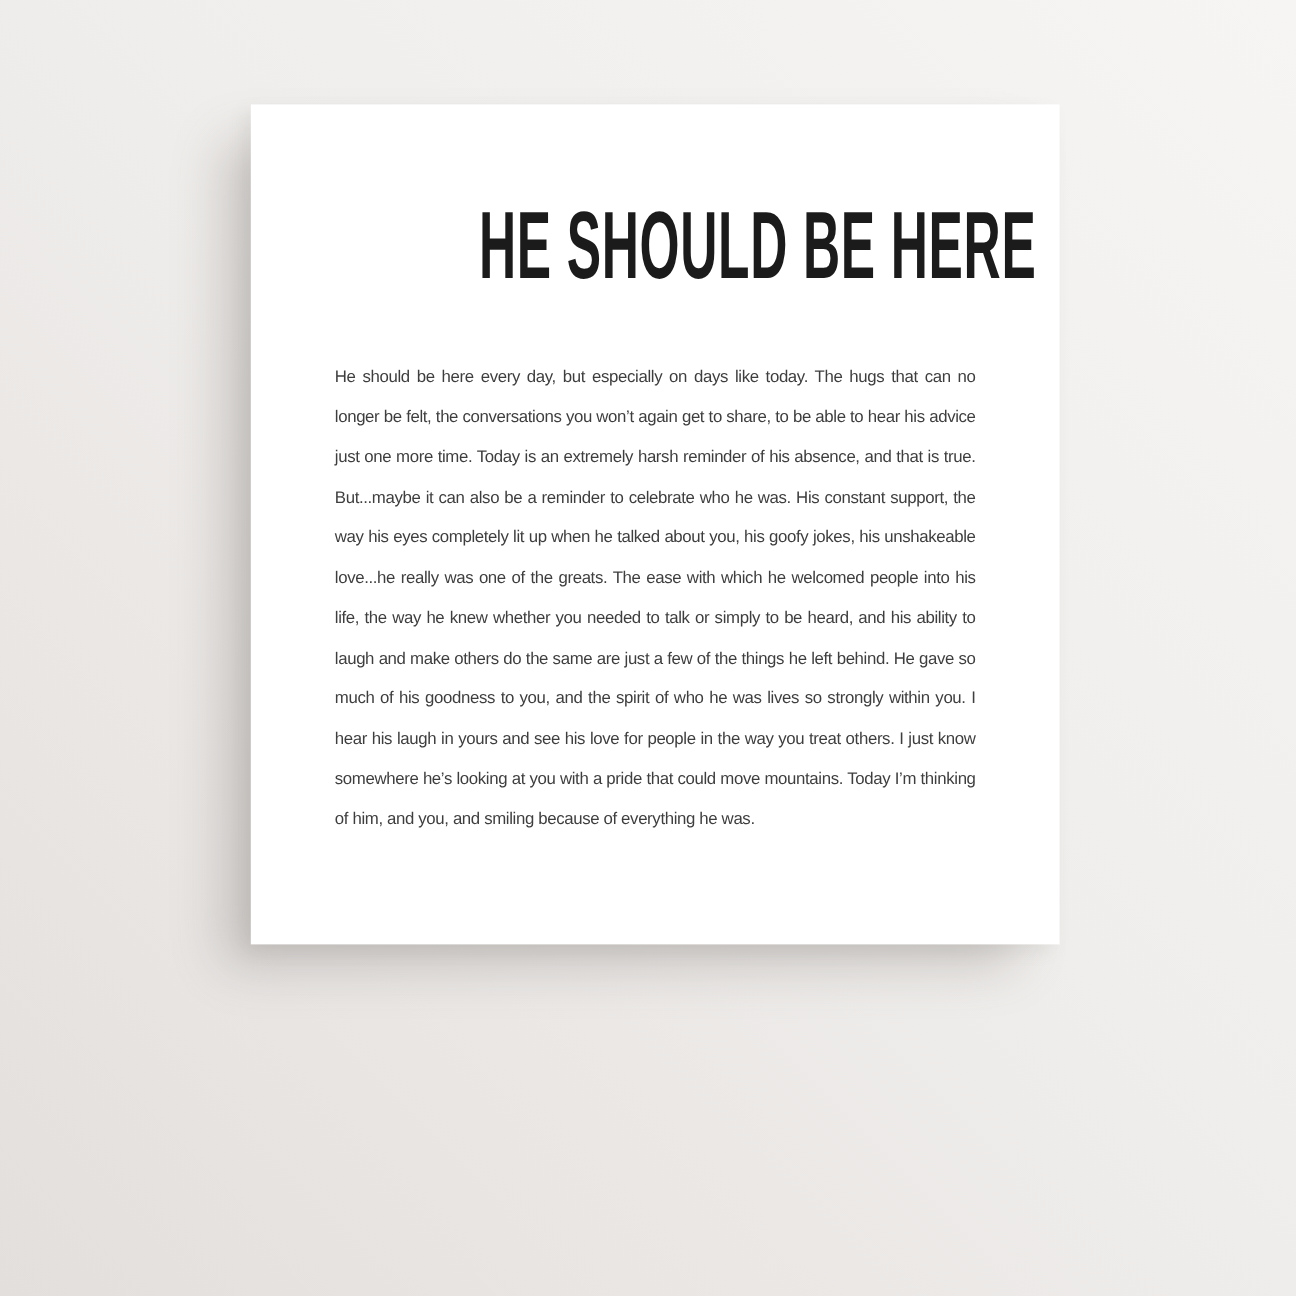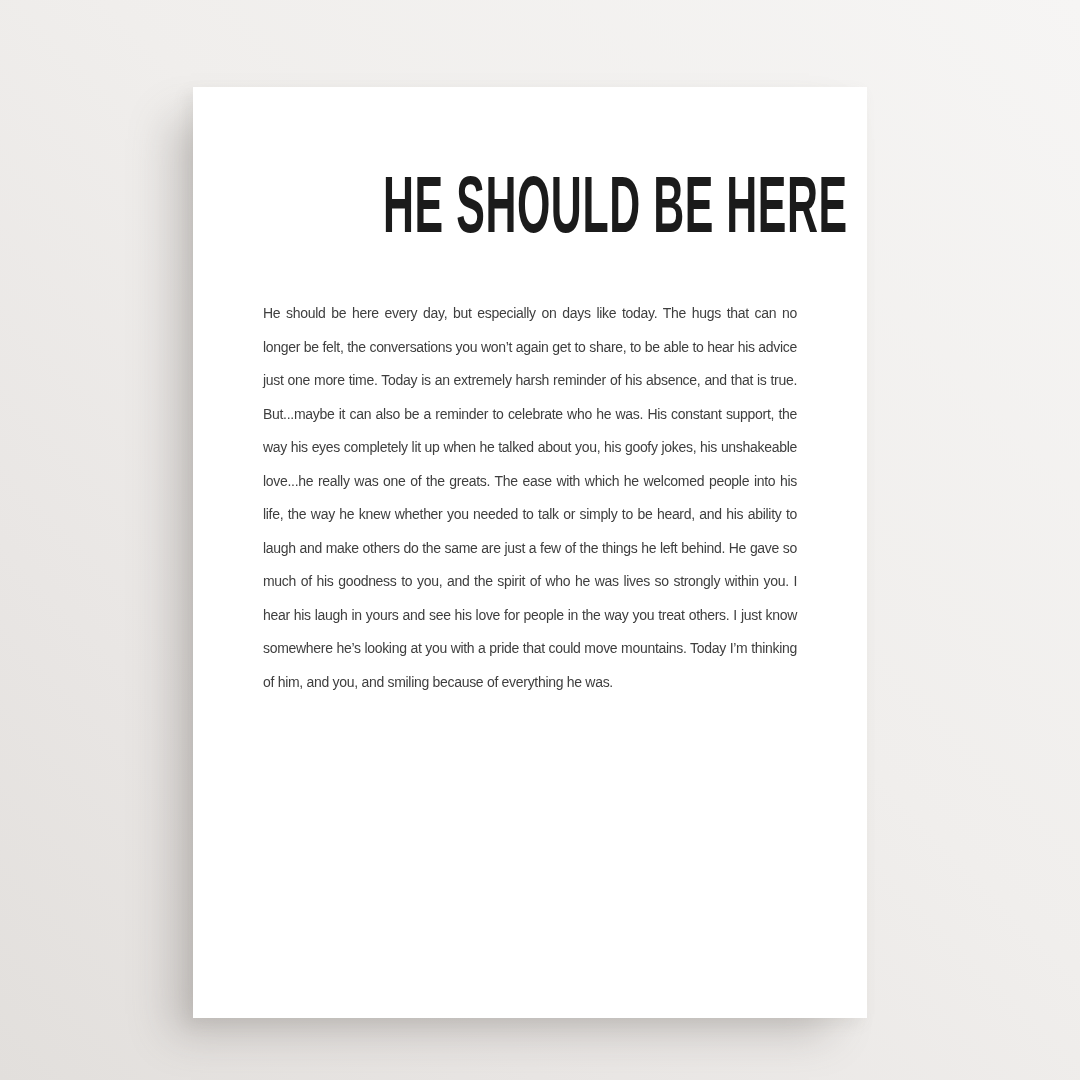--- a/index.html
+++ b/index.html
@@ -13,24 +13,24 @@
     font-family: "Liberation Sans", sans-serif;
     background: linear-gradient(to bottom left, #f6f5f4 0%, #f0eeec 45%, #e9e6e4 75%, #e2dfdc 100%);
     position: relative;
   }
   .backdrop {
     position: absolute;
     inset: 0;
   }
   .card {
     position: absolute;
-    left: 193px;
+    left: 209px;
     top: 87px;
     width: 674px;
-    height: 931px;
+    height: 700px;
     background: #ffffff;
     box-shadow:
       -30px 24px 40px -8px rgba(100, 95, 90, 0.28),
       -6px 6px 14px rgba(110, 105, 100, 0.10);
   }
   .poster-title {
     margin: 86px 0 0 0;
     text-align: center;
     line-height: 62px;
     height: 62px;

